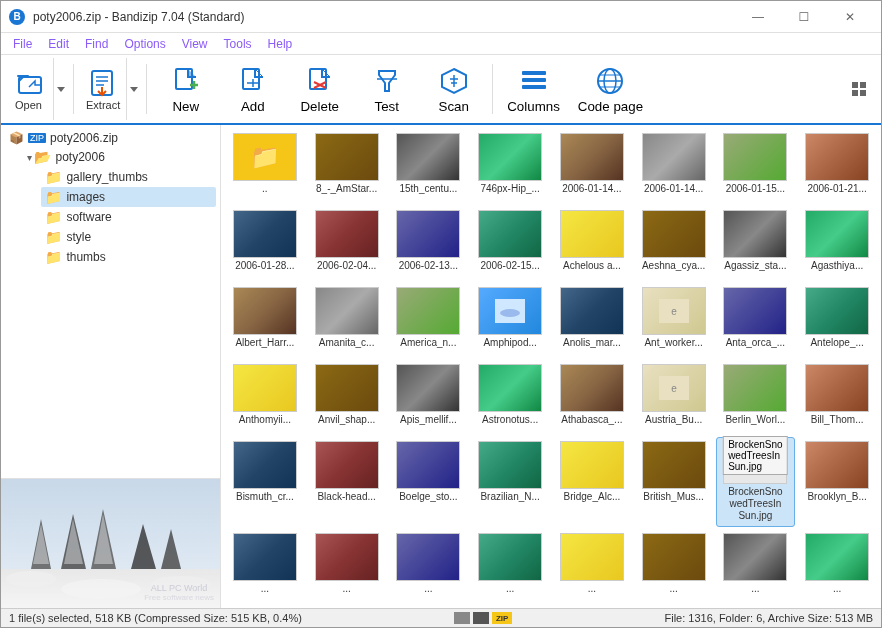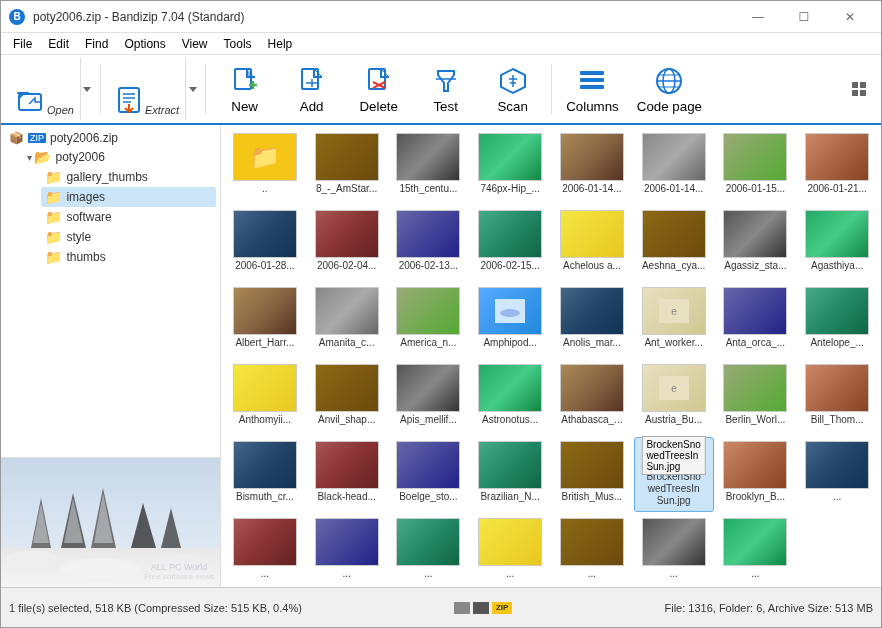--- a/index.html
+++ b/index.html
@@ -7,28 +7,28 @@
     
     .window { width: 882px; height: 628px; background: #fff; border: 1px solid #999; display: flex; flex-direction: column; }
     
     .title-bar { background: #fff; height: 32px; display: flex; align-items: center; padding: 0 8px; border-bottom: 1px solid #e0e0e0; }
     .title-bar-icon { width: 16px; height: 16px; background: #1976d2; border-radius: 50%; margin-right: 8px; display: flex; align-items: center; justify-content: center; color: white; font-size: 10px; font-weight: bold; }
     .title-text { flex: 1; font-size: 12px; color: #333; }
     .window-controls { display: flex; gap: 0; }
     .win-btn { width: 46px; height: 32px; border: none; background: transparent; cursor: pointer; font-size: 12px; color: #666; display: flex; align-items: center; justify-content: center; }
     
     .menu-bar { background: #fff; height: 22px; display: flex; align-items: center; padding: 0 4px; border-bottom: 1px solid #e0e0e0; }
-    .menu-item { padding: 2px 8px; cursor: pointer; font-size: 12px; color: #000000; }
+    .menu-item { padding: 2px 8px; cursor: pointer; font-size: 12px; color: #8b5cf6; }
     
     .toolbar { background: #fff; height: 70px; display: flex; align-items: center; padding: 4px 8px; border-bottom: 2px solid #1976d2; gap: 2px; }
     .toolbar-btn { display: flex; flex-direction: column; align-items: center; justify-content: center; padding: 4px 8px; cursor: pointer; border: none; background: transparent; min-width: 65px; height: 62px; border-radius: 3px; }
     .toolbar-btn .icon { width: 32px; height: 32px; display: flex; align-items: center; justify-content: center; margin-bottom: 2px; }
     .toolbar-divider { width: 1px; height: 50px; background: #ddd; margin: 0 4px; }
     .toolbar-btn-split { display: flex; flex-direction: row; align-items: stretch; }
-    .split-main { display: flex; flex-direction: row; align-items: flex-end; justify-content: center; padding: 4px 6px; cursor: pointer; background: transparent; border: none; height: 62px; border-radius: 3px 0 0 3px; font-style: italic; }
+    .split-main { display: flex; flex-direction: column; align-items: flex-start; justify-content: center; padding: 4px 6px; cursor: pointer; background: transparent; border: none; height: 62px; border-radius: 3px 0 0 3px; }
     .split-arrow { display: flex; align-items: center; justify-content: center; width: 14px; cursor: pointer; background: transparent; border: none; border-left: 1px solid #ddd; height: 62px; border-radius: 0 3px 3px 0; }
     
     .main-content { display: flex; flex: 1; overflow: hidden; }
     
     .sidebar { width: 220px; background: #fff; border-right: 1px solid #e0e0e0; display: flex; flex-direction: column; overflow: hidden; }
     .tree-area { flex: 1; overflow-y: auto; padding: 4px; }
     .tree-item { display: flex; align-items: center; padding: 2px 4px; cursor: pointer; border-radius: 2px; }
     .tree-item.selected { background: #cce4f7; }
     .tree-icon { margin-right: 4px; font-size: 14px; }
     .tree-label { font-size: 12px; color: #333; }
@@ -36,21 +36,21 @@
     .preview-area { height: 130px; border-top: 1px solid #e0e0e0; background: #2a2a2a; display: flex; align-items: center; justify-content: flex-start; position: relative; overflow: hidden; }
     .preview-placeholder { width: 100%; height: 100%; background: linear-gradient(135deg, #1a3a5c 0%, #4a6e8a 30%, #7a9ab5 50%, #d4e8f0 65%, #f0f0f0 80%, #e8e8e8 100%); position: relative; }
     
     .file-area { flex: 1; display: flex; flex-direction: column; overflow: hidden; }
     .file-grid { flex: 1; overflow-y: scroll; padding: 4px; display: grid; grid-template-columns: repeat(8, 1fr); gap: 2px; background: #fff; }
     .file-item { display: flex; flex-direction: column; align-items: center; padding: 4px 2px; cursor: pointer; border-radius: 3px; min-height: 75px; }
     .file-item.selected { background: #cce4f7; border: 1px solid #66afe9; }
     .file-thumb { width: 64px; height: 48px; background: #ddd; border: 1px solid #ccc; display: flex; align-items: center; justify-content: center; overflow: hidden; margin-bottom: 2px; }
     .file-name { font-size: 10px; color: #333; text-align: center; word-break: break-all; max-width: 72px; line-height: 1.2; }
     
-    .status-bar { height: 40px; background: #f0f0f0; border-top: 1px solid #ccc; display: flex; align-items: center; padding: 0 8px; justify-content: space-between; }
+    .status-bar { height: 19px; background: #f0f0f0; border-top: 1px solid #ccc; display: flex; align-items: center; padding: 0 8px; justify-content: space-between; }
     .status-left { font-size: 11px; color: #333; }
     .status-right { font-size: 11px; color: #333; text-align: right; }
     .status-icons { display: flex; gap: 4px; align-items: center; }
 
     
     svg { display: block; }
     
     .thumb-1 { background: linear-gradient(135deg, #f5e642, #e8c820); }
     .thumb-2 { background: linear-gradient(135deg, #8B6914, #6B4A0E); }
     .thumb-3 { background: linear-gradient(135deg, #555, #888, #333); }
@@ -481,20 +481,24 @@
         </div>
         <div class="file-item">
           <div class="file-thumb thumb-11"></div>
           <span class="file-name">Boelge_sto...</span>
         </div>
         <div class="file-item">
           <div class="file-thumb thumb-12"></div>
           <span class="file-name">Brazilian_N...</span>
         </div>
         <div class="file-item">
+          <div class="file-thumb thumb-1"></div>
+          <span class="file-name">Bridge_Alc...</span>
+        </div>
+        <div class="file-item">
           <div class="file-thumb thumb-2"></div>
           <span class="file-name">British_Mus...</span>
         </div>
 
         <div class="file-item selected" style="position:relative;">
           <div class="file-thumb thumb-selected" style="background:linear-gradient(135deg,#7ab8d8,#4a88b8,#1a5888);">
             <svg width="64" height="48" viewBox="0 0 64 48">
               <rect width="64" height="48" fill="#6aa8c8"></rect>
               <rect x="0" y="28" width="64" height="20" fill="#e8e8e8"></rect>
               <polygon points="10,28 20,28 15,10" fill="#555" opacity="0.7"></polygon>

